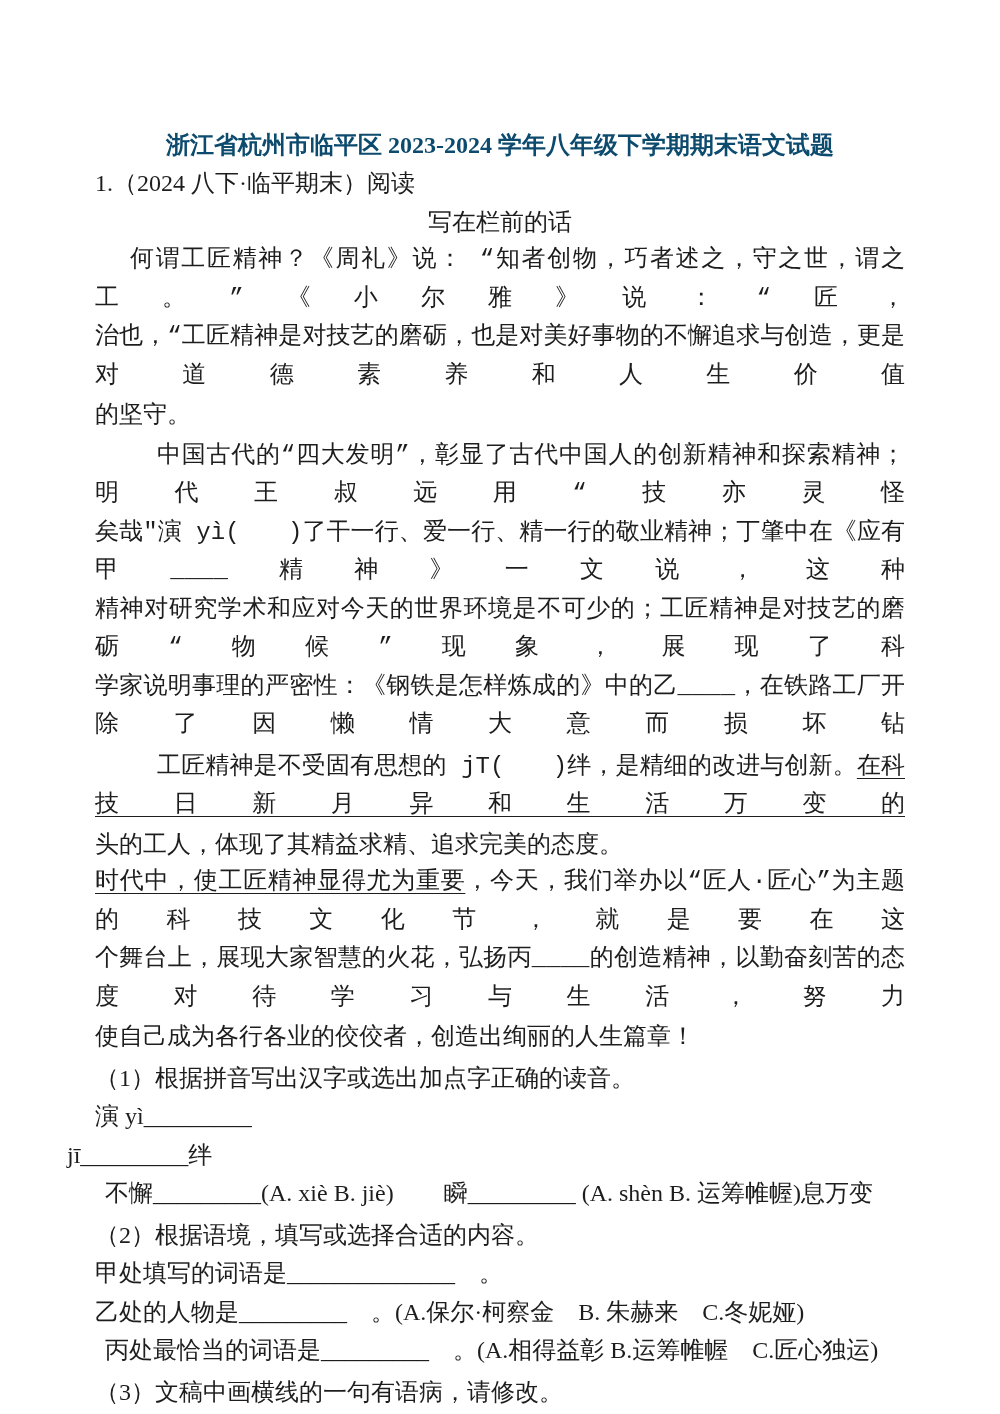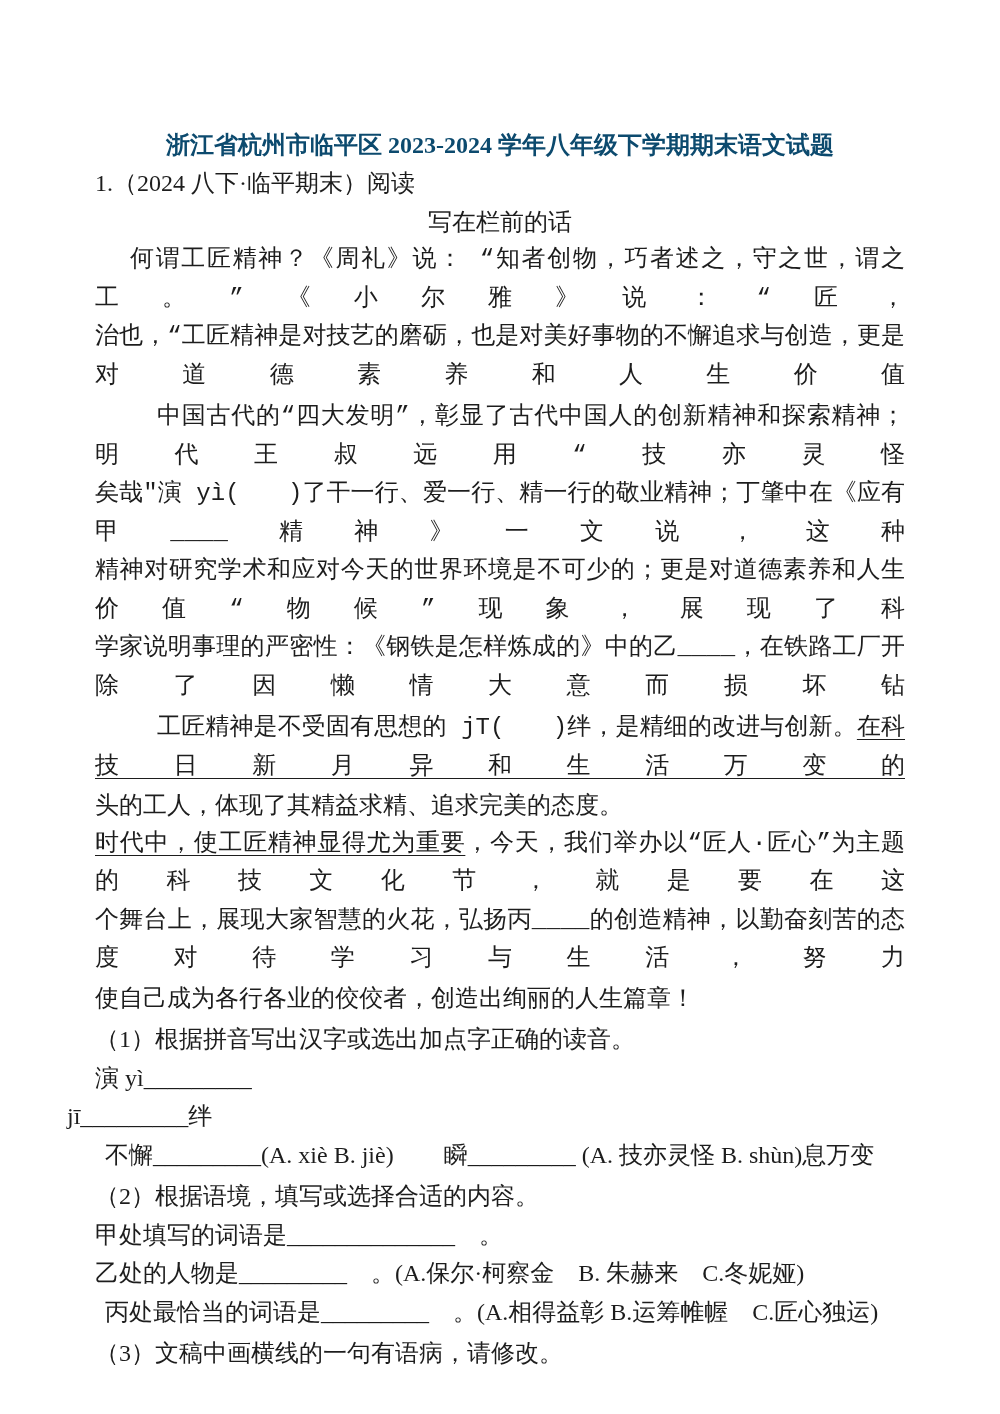--- a/index.html
+++ b/index.html
@@ -31,36 +31,37 @@
 <div class="page">
 
   <div class="title">浙江省杭州市临平区 2023-2024 学年八年级下学期期末语文试题</div>
 
   <div class="ln l">1.（2024 八下·临平期末）阅读</div>
 
   <div class="ln center">写在栏前的话</div>
 
   <div class="ln j i1">何谓工匠精神？《周礼》说： “知者创物，巧者述之，守之世，谓之工。”《小尔雅》说：“匠，</div>
   <div class="ln j">治也，“工匠精神是对技艺的磨砺，也是对美好事物的不懈追求与创造，更是对道德素养和人生价值</div>
+  <div class="ln l">的坚守。</div>
 
   <div class="ln j i2 g">中国古代的“四大发明”，彰显了古代中国人的创新精神和探索精神；明代王叔远用“技亦灵怪</div>
   <div class="ln j">矣哉"演 yì(　　)了干一行、爱一行、精一行的敬业精神；丁肇中在《应有甲____精神》一文说，这种</div>
-  <div class="ln j">精神对研究学术和应对今天的世界环境是不可少的；更是对道德素养和人生价值“物候”现象，展现了科</div>
+  <div class="ln j">精神对研究学术和应对今天的世界环境是不可少的；工匠精神是对技艺的磨砺“物候”现象，展现了科</div>
   <div class="ln j">学家说明事理的严密性：《钢铁是怎样炼成的》中的乙____，在铁路工厂开除了因懒情大意而损坏钻</div>
   <div class="ln j i2 g"><span>工匠精神是不受固有思想的 jT(　　)绊，是精细的改进与创新。</span><span class="u">在科技日新月异和生活万变的</span></div>
 
   <div class="ln l">头的工人，体现了其精益求精、追求完美的态度。</div>
   <div class="ln j"><span class="u">时代中，使工匠精神显得尤为重要</span><span>，今天，我们举办以“匠人·匠心”为主题的科技文化节，就是要在这</span></div>
   <div class="ln j">个舞台上，展现大家智慧的火花，弘扬丙____的创造精神，以勤奋刻苦的态度对待学习与生活，努力</div>
   <div class="ln l">使自己成为各行各业的佼佼者，创造出绚丽的人生篇章！</div>
 
   <div class="ln l g">（1）根据拼音写出汉字或选出加点字正确的读音。</div>
   <div class="ln l">演 yì_________</div>
   <div class="ln l neg">jī_________绊</div>
-  <div class="ln l p10"><span>不懈_________(A. xiè B. jiè)</span><span class="sp"></span><span>瞬_________ (A. 技亦灵怪 B. shùn)息万变</span></div>
+  <div class="ln l p10"><span>不懈_________(A. xiè B. jiè)</span><span class="sp"></span><span>瞬_________ (A. shèn B. 运筹帷幄)息万变</span></div>
 
   <div class="ln l g">（2）根据语境，填写或选择合适的内容。</div>
   <div class="ln l">甲处填写的词语是______________　。</div>
   <div class="ln l">乙处的人物是_________　。(A.保尔·柯察金　B. 朱赫来　C.冬妮娅)</div>
   <div class="ln l p10">丙处最恰当的词语是_________　。(A.相得益彰 B.运筹帷幄　C.匠心独运)</div>
 
   <div class="ln l g">（3）文稿中画横线的一句有语病，请修改。</div>
 
 </div>
 

